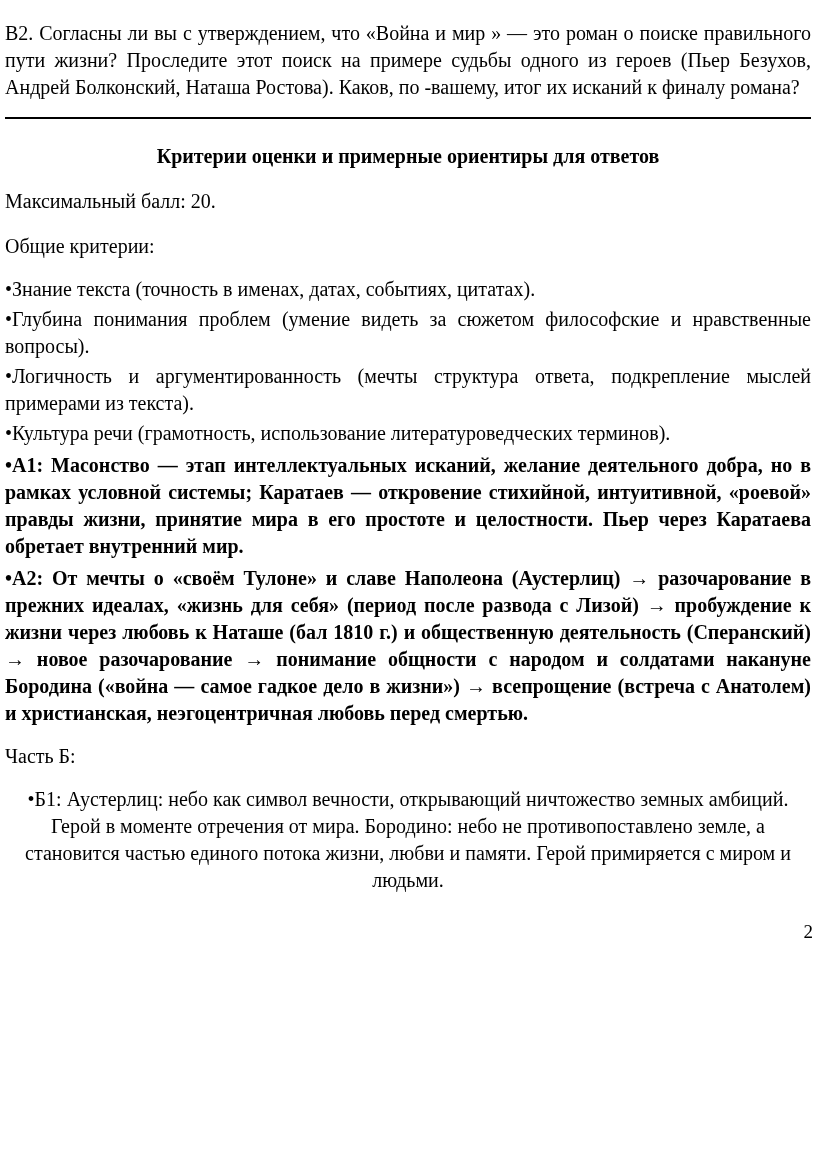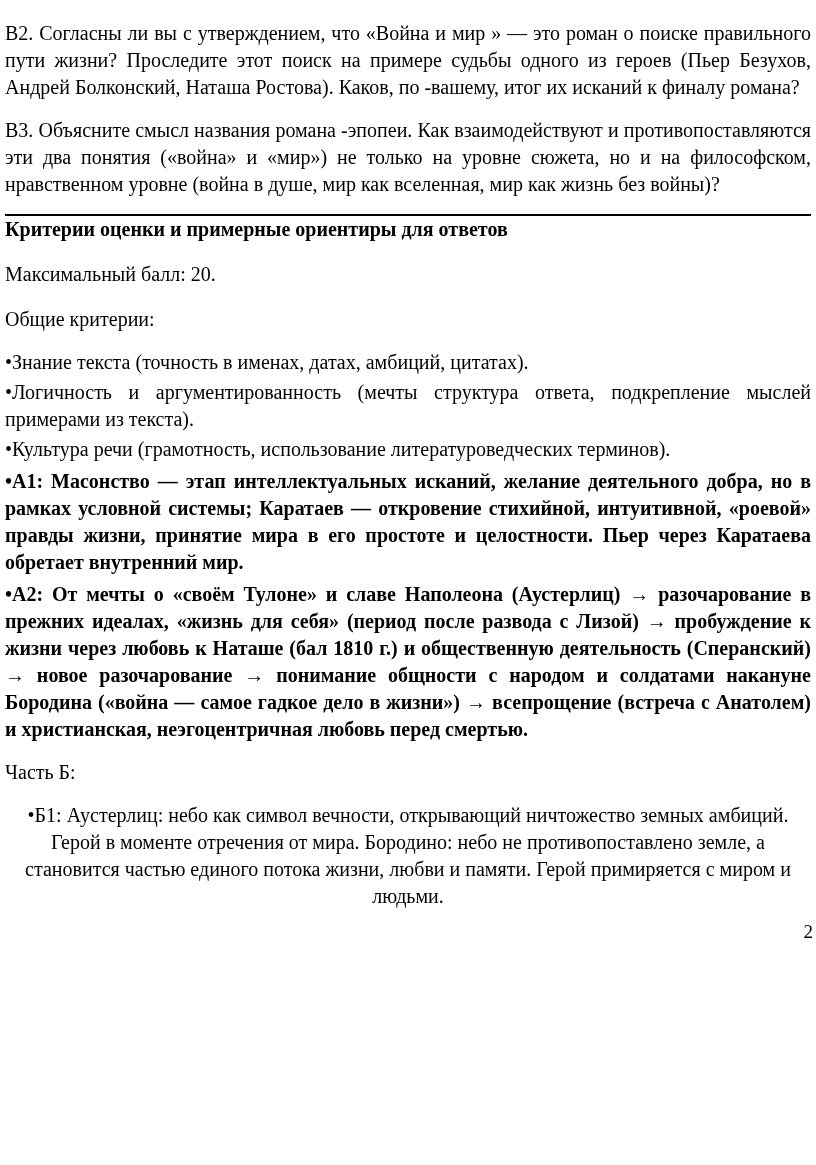--- a/index.html
+++ b/index.html
@@ -20,20 +20,22 @@
   .para { text-align: justify; margin-bottom: 16px; }
   .divider {
     border: none;
     border-top: 2px solid #000000;
     margin: 14px 0 0 0;
     height: 0;
   }
   .heading {
     font-size: 20px;
     font-weight: bold;
+    text-align: center;
+    margin-top: 24px;
   }
   .block { margin-top: 18px; margin-bottom: 0; }
   .list { margin-top: 16px; }
   .li { text-align: justify; margin-bottom: 3px; }
   .bullet { display: inline; }
   .li-text { display: inline; text-align: right; }
   .label { margin-top: 16px; }
   .answers { margin-top: 5px; font-weight: bold; }
   .answers .li { margin-bottom: 5px; }
   .li-center {
@@ -48,32 +50,32 @@
     font-size: 19px;
   }
 </style>
 </head>
 <body>
 
 <div class="page">
 
   <p class="para">В2. Согласны ли вы с утверждением, что «Война и мир » — это роман о поиске правильного пути жизни? Проследите этот поиск на примере судьбы одного из героев (Пьер Безухов, Андрей Болконский, Наташа Ростова). Каков, по -вашему, итог их исканий к финалу романа?</p>
 
-  <p class="para">В3. Объясните смысл названия романа -эпопеи. Как взаимодействуют и противопоставляются эти два понятия («война» и «мир») не только на уровне сюжета, но и на философском, нравственном уровне (война в душе, мир как вселенная, мир как жизнь без войны)?</p>
 
   <hr class="divider">
 
   <h2 class="heading">Критерии оценки и примерные ориентиры для ответов</h2>
 
   <p class="para block">Максимальный балл: 20.</p>
 
   <p class="para block">Общие критерии:</p>
 
   <div class="list">
-    <p class="li"><span class="bullet">•</span><span class="li-text">Знание текста (точность в именах, датах, амбиций, цитатах).</span></p>
+    <p class="li"><span class="bullet">•</span><span class="li-text">Знание текста (точность в именах, датах, событиях, цитатах).</span></p>
+    <p class="li"><span class="bullet">•</span><span class="li-text">Глубина понимания проблем (умение видеть за сюжетом философские и нравственные вопросы).</span></p>
     <p class="li"><span class="bullet">•</span><span class="li-text">Логичность и аргументированность (мечты структура ответа, подкрепление мыслей примерами из текста).</span></p>
     <p class="li"><span class="bullet">•</span><span class="li-text">Культура речи (грамотность, использование литературоведческих терминов).</span></p>
   </div>
 
 
 
   <div class="list answers">
     <p class="li"><span class="bullet">•</span><span class="li-text">А1: Масонство — этап интеллектуальных исканий, желание деятельного добра, но в рамках условной системы; Каратаев — откровение стихийной, интуитивной, «роевой» правды жизни, принятие мира в его простоте и целостности. Пьер через Каратаева обретает внутренний мир.</span></p>
     <p class="li"><span class="bullet">•</span><span class="li-text">А2: От мечты о «своём Тулоне» и славе Наполеона (Аустерлиц) → разочарование в прежних идеалах, «жизнь для себя» (период после развода с Лизой) → пробуждение к жизни через любовь к Наташе (бал 1810 г.) и общественную деятельность (Сперанский) → новое разочарование → понимание общности с народом и солдатами накануне Бородина («война — самое гадкое дело в жизни») → всепрощение (встреча с Анатолем) и христианская, неэгоцентричная любовь перед смертью.</span></p>
   </div>

